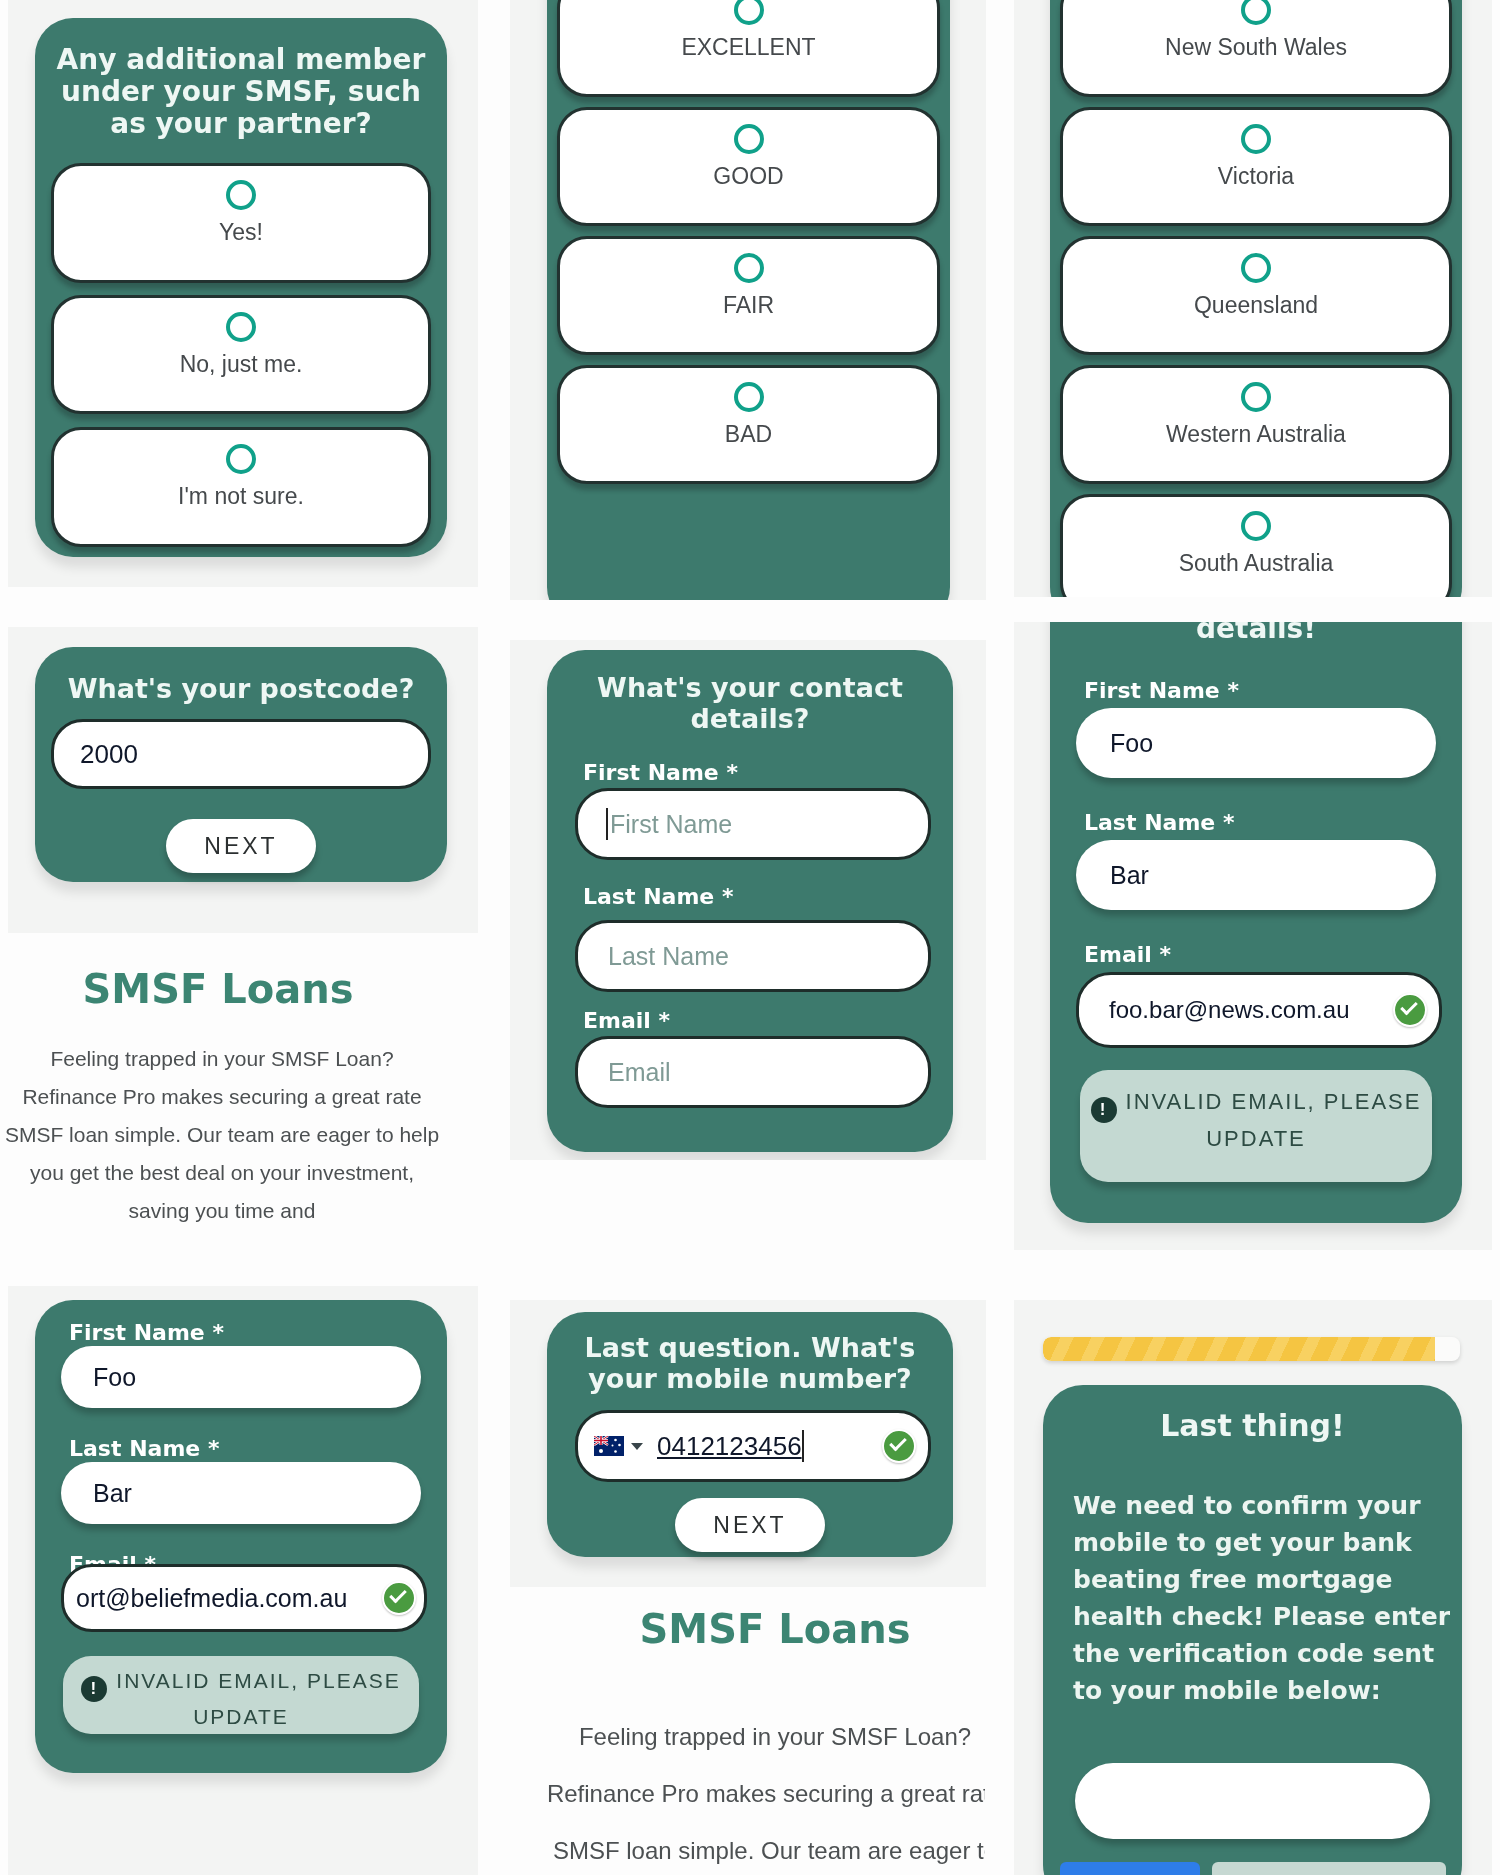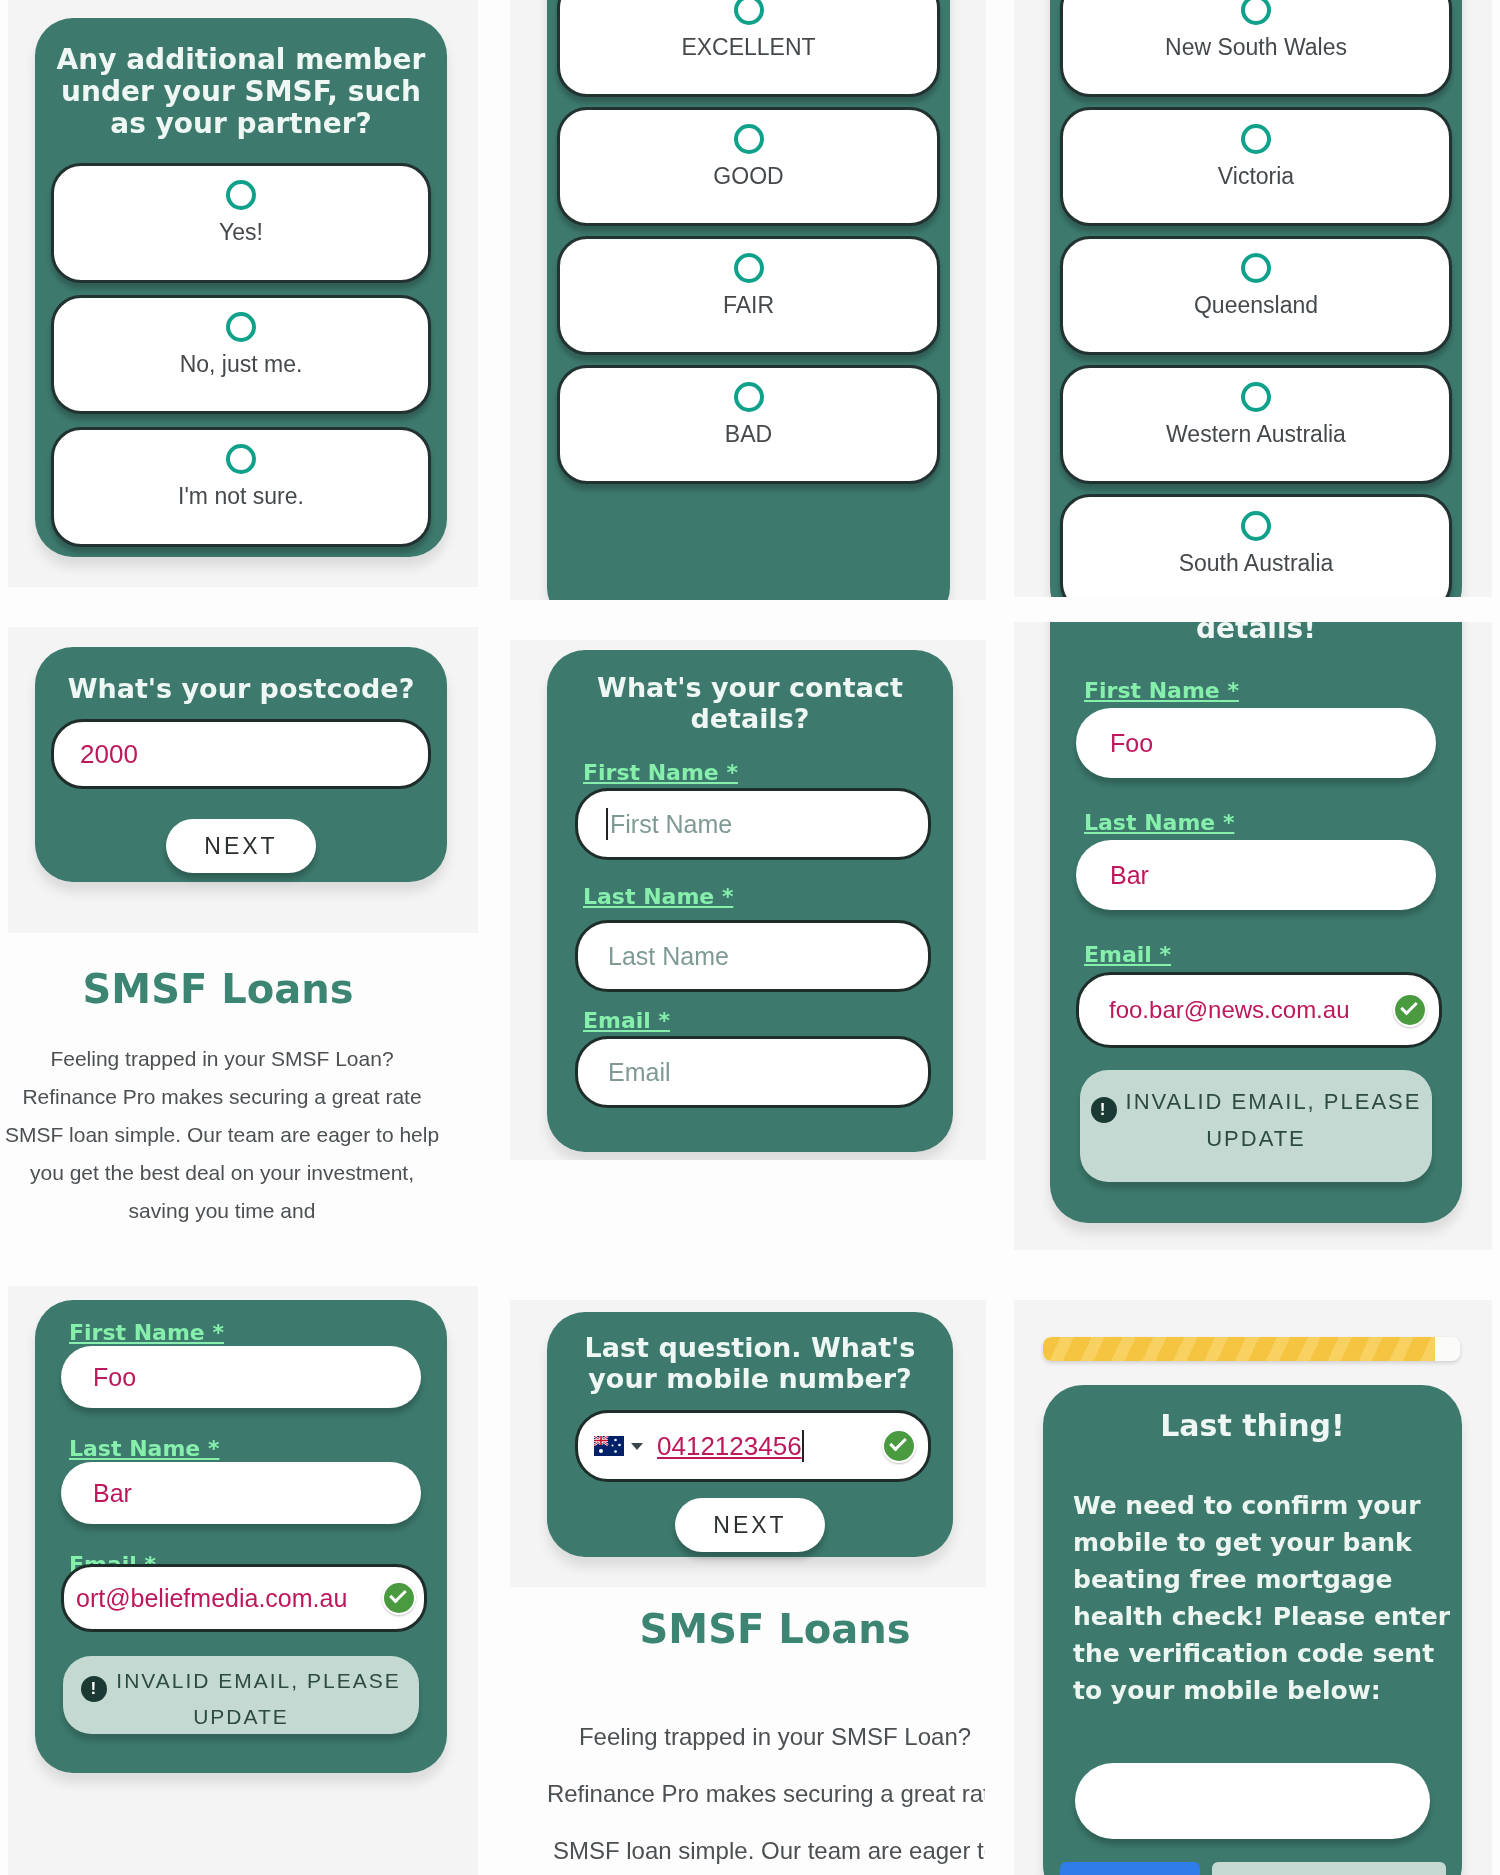--- a/index.html
+++ b/index.html
@@ -6,26 +6,26 @@
   #app{position:relative;width:1500px;height:1875px;background:#fdfdfd;overflow:hidden;
        font-family:"Liberation Sans",sans-serif;}
   .cell{position:absolute;background:#f3f4f3;overflow:hidden;}
   .card{position:absolute;background:#3d7a6d;border-radius:38px;box-shadow:0 10px 12px rgba(0,0,0,.10);}
   .q-heading{position:absolute;left:0;right:0;text-align:center;color:#eef7f4;font-weight:bold;
              font-family:"DejaVu Sans",sans-serif;}
   .pill{position:absolute;background:#ffffff;border:3px solid #223230;border-radius:30px;
         box-shadow:0 6px 5px rgba(20,30,30,.30);text-align:center;cursor:pointer;}
   .radio{width:22px;height:22px;border:4px solid #10a18a;border-radius:50%;background:#fff;margin:14px auto 0;}
   .opt-label{color:#45494c;font-size:23px;margin-top:9px;}
-  .field-label{position:absolute;color:#86efac;font-weight:bold;font-size:22px;
-               font-family:"DejaVu Sans",sans-serif;text-decoration:underline;}
+  .field-label{position:absolute;color:#ffffff;font-weight:bold;font-size:22px;
+               font-family:"DejaVu Sans",sans-serif;}
   .tinput{position:absolute;background:#ffffff;display:flex;align-items:center;overflow:hidden;}
   .bordered{border:3px solid #1e2d2a;}
   .soft{box-shadow:0 6px 6px rgba(0,0,0,.22);}
-  .val{color:#be185d;}
+  .val{color:#0f172a;}
   .ph{color:#7f9a95;}
   .caret{width:2px;height:32px;background:#222;}
   .next-btn{position:absolute;left:50%;transform:translateX(-50%);width:150px;height:54px;line-height:54px;
             background:#fff;border-radius:28px;box-shadow:0 6px 6px rgba(0,0,0,.25);color:#2b2f30;
             font-size:23px;letter-spacing:3px;text-align:center;cursor:pointer;}
   .alert{position:absolute;background:#c4d9d2;border-radius:28px;color:#2d4b43;font-size:22px;
          letter-spacing:2px;text-align:center;box-shadow:0 7px 6px rgba(0,0,0,.18);line-height:31px;}
   .badge-excl{display:inline-flex;width:26px;height:26px;border-radius:50%;background:#1b3a33;color:#fff;
               font-weight:bold;font-size:17px;align-items:center;justify-content:center;
               vertical-align:-6px;margin-right:9px;}

